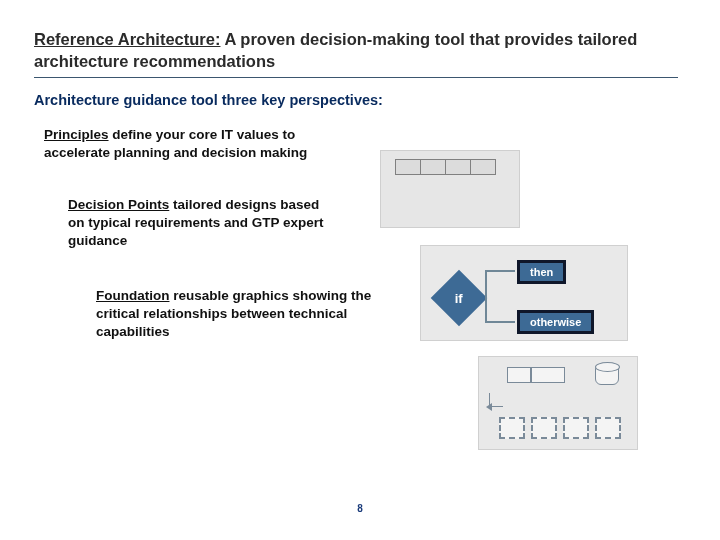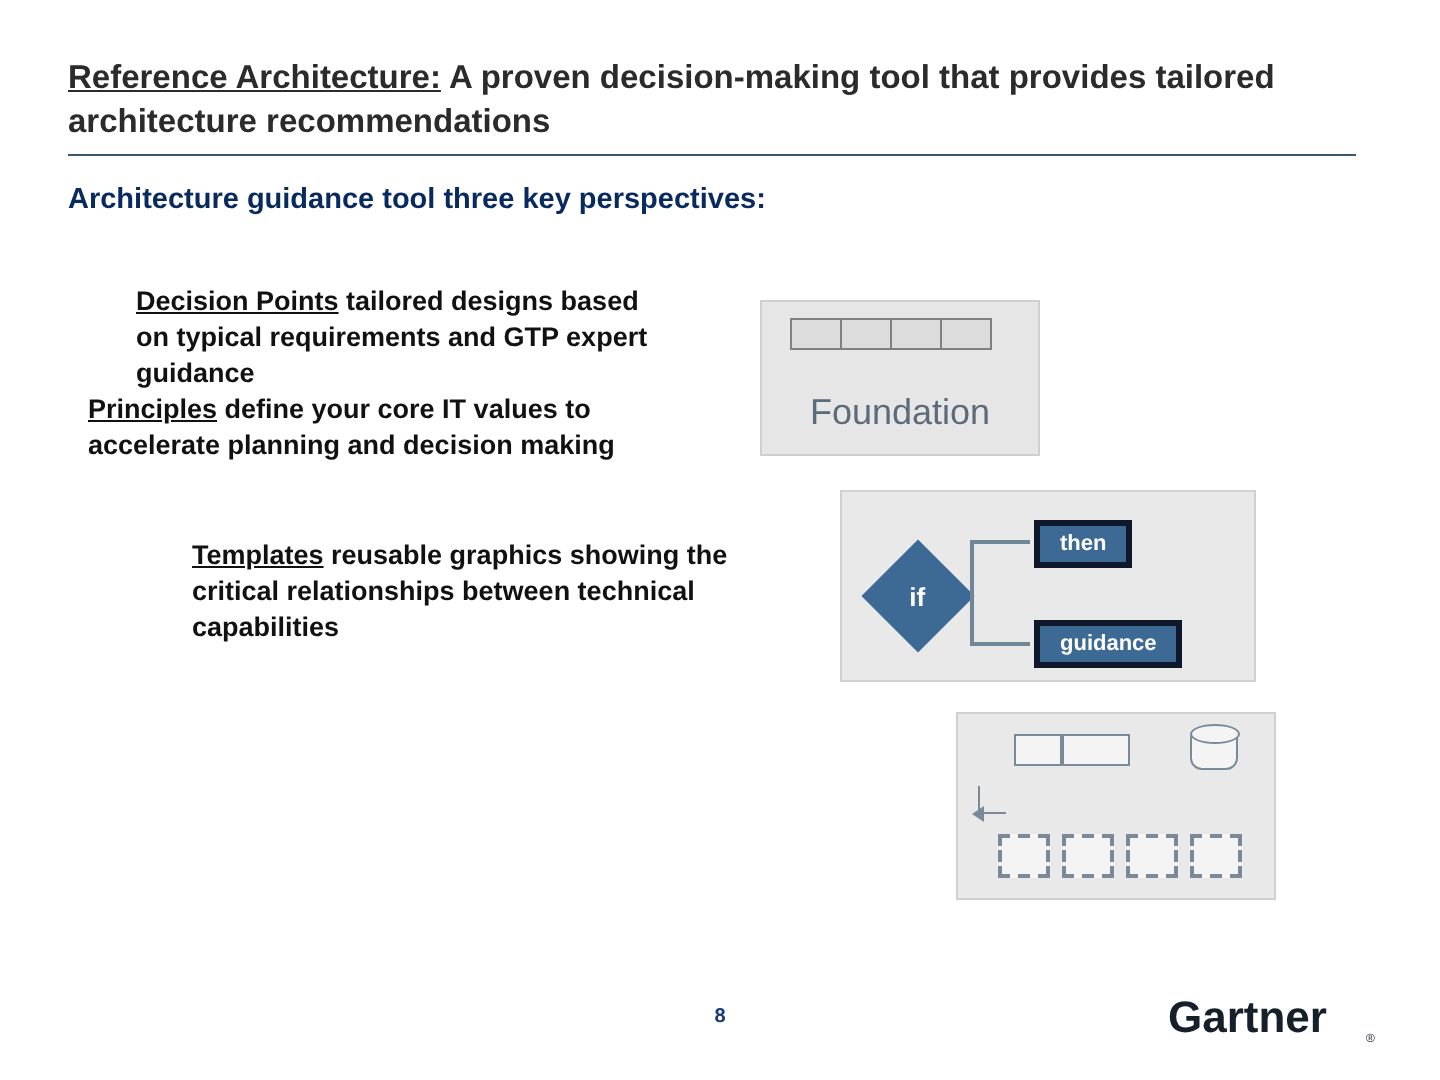--- a/index.html
+++ b/index.html
@@ -172,67 +172,60 @@
 <body>
 
 <div class="slide">
   <div class="title">
     <span class="u">Reference Architecture:</span><span> A proven decision-making tool that provides tailored architecture recommendations</span>
   </div>
 
   <div class="subtitle">Architecture guidance tool three key perspectives:</div>
 
   <div class="row">
+    <div class="block b1">
+      <span class="u">Principles</span><span> define your core IT values to accelerate planning and decision making</span>
+    </div>
+
     <div class="block b2">
       <span class="u">Decision Points</span><span> tailored designs based on typical requirements and GTP expert guidance</span>
     </div>
 
-    <div class="block b1">
-      <span class="u">Principles</span><span> define your core IT values to accelerate planning and decision making</span>
-    </div>
-
     <div class="block b3">
-      <span class="u">Templates</span><span> reusable graphics showing the critical relationships between technical capabilities</span>
+      <span class="u">Foundation</span><span> reusable graphics showing the critical relationships between technical capabilities</span>
     </div>
   </div>
 
   <div class="gfx g-found">
     <div class="cells">
       <div class="cell"></div>
       <div class="cell"></div>
       <div class="cell"></div>
       <div class="cell"></div>
     </div>
-    <div class="lbl">Foundation</div>
   </div>
 
   <div class="gfx g-dec">
     <div class="if">
         <span>if</span>
       </div>
     <div class="vline"></div>
     <div class="hline1"></div>
     <div class="hline2"></div>
     <div class="tag then">then</div>
-    <div class="tag other">guidance</div>
+    <div class="tag other">otherwise</div>
   </div>
 
   <div class="gfx g-tmpl">
     <div class="topbar"></div>
     <div class="cyl"></div>
     <div class="arrow"></div>
     <div class="boxes">
       <div class="sq"></div>
       <div class="sq"></div>
       <div class="sq"></div>
       <div class="sq"></div>
     </div>
   </div>
 
   <div class="pagenum">8</div>
 
-  <div class="logo">
-    <svg width="110" height="28" viewBox="0 0 110 28">
-      <text x="0" y="20" font-family="Arial" font-weight="bold" font-size="22" fill="#16202b">Gartner</text>
-      <text x="99" y="25" font-family="Arial" font-size="6" fill="#16202b">®</text>
-    </svg>
-  </div>
 </div>
 
 </body></html>

